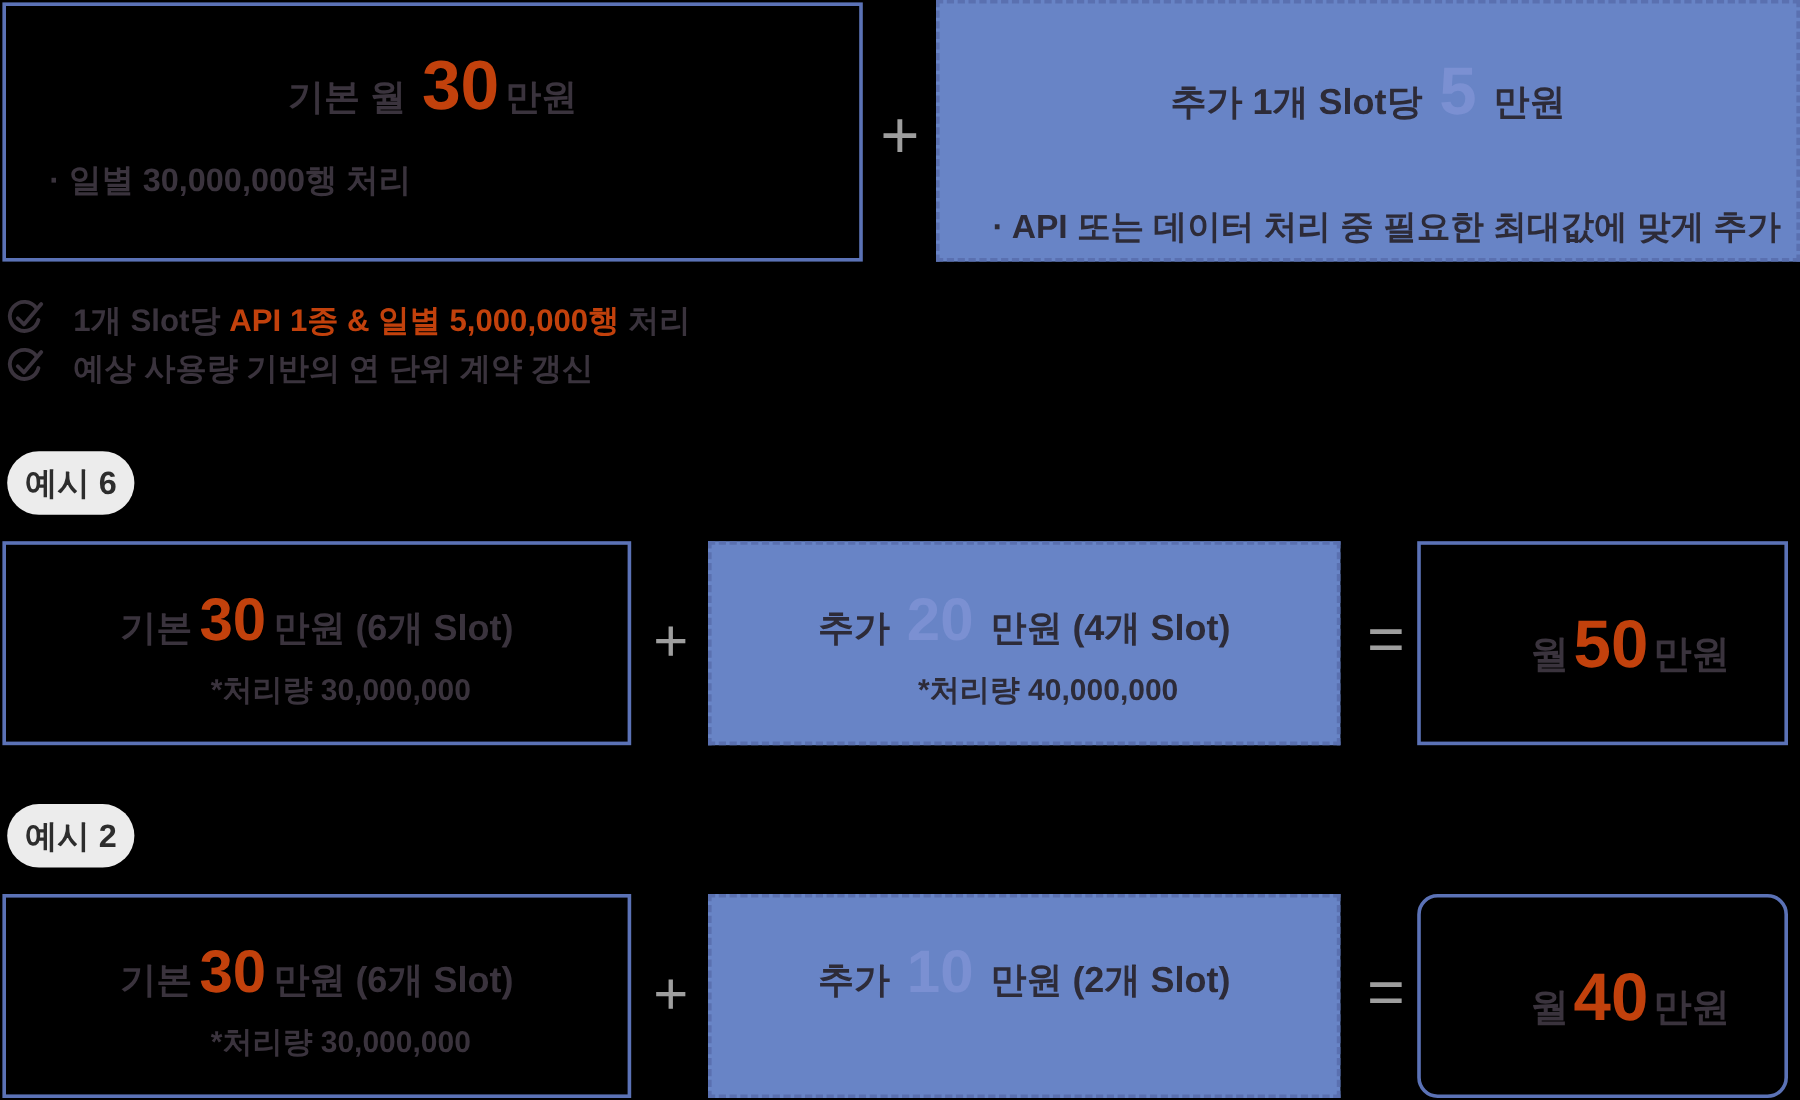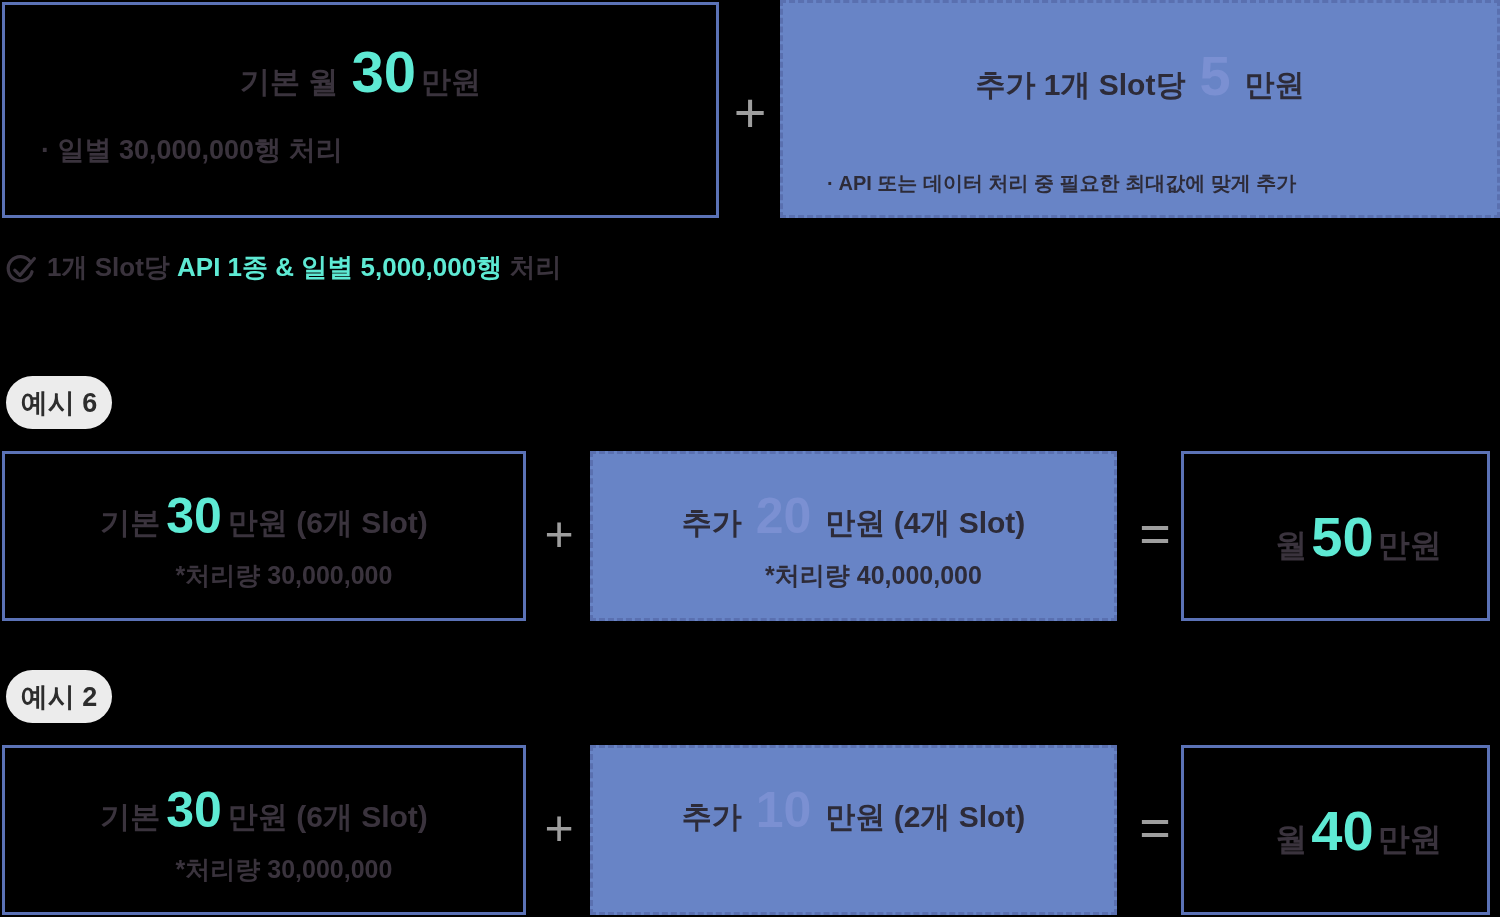--- a/index.html
+++ b/index.html
@@ -6,32 +6,32 @@
   .canvas{
     position:relative;width:1500px;height:917px;background:#000;overflow:hidden;
     font-family:"Liberation Sans","DejaVu Sans",sans-serif;font-weight:700;
   }
   .box{position:absolute;box-sizing:border-box;}
   .box.solid{border:3px solid #5b72b6;background:transparent;}
   .box.blue{background:#6884c6;border:3px dashed #5a70b0;}
   .titleline{position:absolute;left:0;right:0;text-align:center;white-space:nowrap;}
   .dark{color:#3a333d;}
   .ondark{color:#2d2b38;}
-  .accent{color:#5eead4;}
+  .accent{color:#c2410c;}
   .faded{color:#7b90d2;}
   
   .top-title{top:38px;font-size:30px;line-height:58px;color:#3a333d;}
   .top-title .big{font-size:58px;margin:0 5px;}
   .top-bullets{position:absolute;left:36px;top:127px;font-size:27px;line-height:37px;color:#3a333d;text-align:left;}
   .blue-title{top:45px;font-size:30px;line-height:56px;color:#2d2b38;}
   .blue-title .big{font-size:56px;margin:0 14px;}
-  .blue-bullet{position:absolute;left:44px;top:167px;font-size:20px;color:#2d2b38;white-space:nowrap;}
+  .blue-bullet{position:absolute;left:44px;top:167px;font-size:28px;color:#2d2b38;white-space:nowrap;}
   .op{position:absolute;color:#9e9e9e;font-weight:400;text-align:center;}
   
-  .note-line{position:absolute;display:flex;align-items:flex-end;gap:11px;font-size:26px;color:#3a333d;white-space:nowrap;}
+  .note-line{position:absolute;display:flex;align-items:flex-start;gap:25px;font-size:26px;color:#3a333d;white-space:nowrap;}
   .note-line svg{flex:0 0 auto;overflow:visible;}
   
   .badge{position:absolute;left:6px;width:106px;height:53px;border-radius:27px;background:#ececec;
          color:#2d2d2d;font-size:27px;display:flex;align-items:center;justify-content:center;}
   
   .row{position:absolute;left:0;width:1500px;height:143px;}
   .row .box{top:0;height:170px;}
   .row-title{top:36px;font-size:30px;line-height:52px;}
   .row-title .big{font-size:50px;margin:0 6px;}
   .row-title .big.faded{margin:0 14px;}
@@ -63,20 +63,27 @@
   </div>
 
   <div class="note-line" style="left:6px;top:250px;">
     <svg width="30" height="30" viewBox="0 0 28 28">
       <path d="M 22.6 6.2 A 11.3 11.3 0 1 0 24.3 15.6" fill="none" stroke="#3a333d" stroke-width="3" stroke-linecap="round"></path>
       <path d="M 8.2 14.2 L 13 19 L 26.5 3.2" fill="none" stroke="#3a333d" stroke-width="3" stroke-linecap="round" stroke-linejoin="round"></path>
     </svg>
     <span><span class="dark">1개 Slot당 </span><span class="accent">API 1종 &amp; 일별 5,000,000행</span><span class="dark"> 처리</span></span>
   </div>
 
+  <div class="note-line" style="left:6px;top:290px;">
+    <svg width="30" height="30" viewBox="0 0 28 28">
+      <path d="M 22.6 6.2 A 11.3 11.3 0 1 0 24.3 15.6" fill="none" stroke="#3a333d" stroke-width="3" stroke-linecap="round"></path>
+      <path d="M 8.2 14.2 L 13 19 L 26.5 3.2" fill="none" stroke="#3a333d" stroke-width="3" stroke-linecap="round" stroke-linejoin="round"></path>
+    </svg>
+    <span class="dark">예상 사용량 기반의 연 단위 계약 갱신</span>
+  </div>
 
   <div class="badge" style="top:376px;">예시 6</div>
 
   <div class="row" style="top:451px;">
     <div class="box solid" style="left:2px;width:524px;">
       <div class="titleline row-title dark">
         <span>기본</span><span class="big accent">30</span><span>만원 (6개 Slot)</span>
       </div>
       <div class="titleline row-note dark">*처리량 30,000,000</div>
     </div>
@@ -112,20 +119,20 @@
     <div class="op" style="left:535px;top:55px;width:48px;font-size:50px;line-height:56px;">+</div>
 
     <div class="box blue" style="left:590px;width:527px;">
       <div class="titleline row-title ondark">
         <span>추가</span><span class="big faded">10</span><span>만원 (2개 Slot)</span>
       </div>
     </div>
 
     <div class="op" style="left:1128px;top:51px;width:54px;font-size:54px;line-height:62px;">=</div>
 
-    <div class="box solid" style="left:1181px;width:309px;">
+    <div class="box solid" style="left:1181px;width:309px;border-radius:17px;">
       <div class="titleline total-line">
         <span>월</span><span class="big accent">40</span><span>만원</span>
       </div>
     </div>
   </div>
 
 </div>
 
 </body></html>

